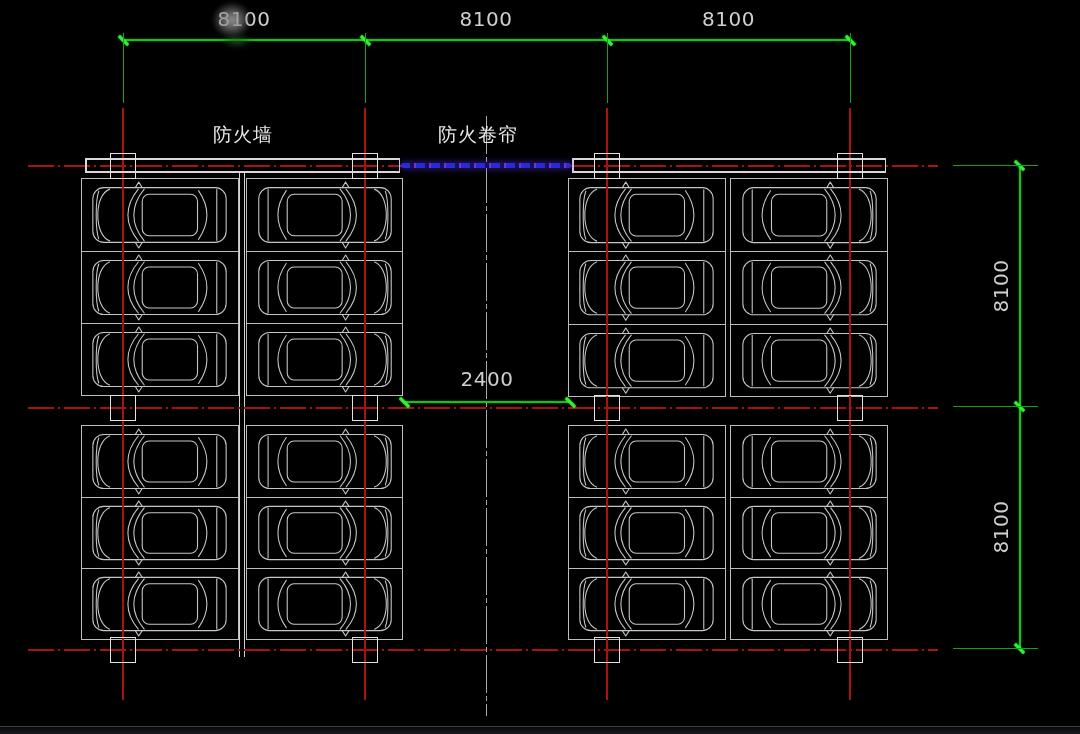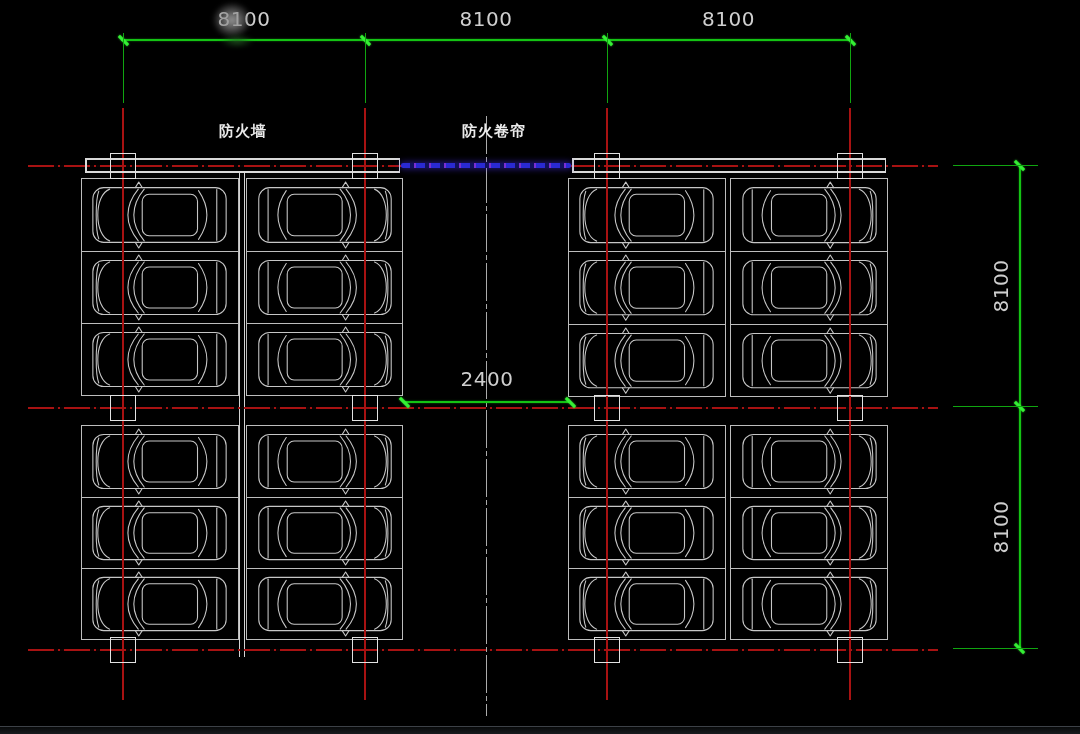--- a/index.html
+++ b/index.html
@@ -30,21 +30,21 @@
   .shutter{height:5px;border-radius:2px;
     background:repeating-linear-gradient(90deg,#2a2ad2 0 9px,#11115e 9px 13px,#7a2fd2 13px 15px);
     box-shadow:0 0 6px 1px rgba(70,45,225,.55);}
   
   .stall-col{border:1px solid #bdbdbd;box-sizing:border-box;background:transparent;}
   .stall{position:relative;box-sizing:border-box;}
   .stall + .stall{border-top:1px solid #bdbdbd;}
   .car{position:absolute;inset:0;width:100%;height:100%;}
   .car.flip{transform:scaleX(-1);}
   
-  .cn-label{color:#eaeaea;font-size:15px;font-weight:700;letter-spacing:1px;text-align:center;white-space:nowrap;}
+  .cn-label{color:#eaeaea;font-size:19px;font-weight:400;letter-spacing:1px;text-align:center;white-space:nowrap;}
   
   .smudge{border-radius:50%;background:radial-gradient(closest-side,rgba(160,160,160,.95),rgba(120,120,120,.55) 60%,transparent);filter:blur(2px);}
   .smudge-green{border-radius:50%;background:radial-gradient(closest-side,rgba(35,90,35,.85),transparent);filter:blur(2px);}
   .bottom-strip{background:linear-gradient(180deg,rgba(130,150,170,.06),rgba(165,185,205,.16));border-top:1px solid rgba(190,200,215,.22);}
 </style>
 </head>
 <body>
 
 <div id="canvas">
 
@@ -519,19 +519,19 @@
       <div class="abs dim-text dim-text-rot" style="left:951px;top:274.5px;width:100px;height:22px;">8100</div>
       <div class="abs dim-text dim-text-rot" style="left:951px;top:516px;width:100px;height:22px;">8100</div>
     </div>
 
   <div class="abs dim-line-h" style="left:404px;top:401px;width:166px;"></div>
   <div class="abs tick" style="left:397.5px;top:400.5px;"></div>
   <div class="abs tick" style="left:563.5px;top:400.5px;"></div>
   <div class="abs dim-text" style="left:437px;top:368px;width:100px;">2400</div>
 
   <div class="abs cn-label" style="left:183px;top:122px;width:120px;">防火墙</div>
-  <div class="abs cn-label" style="left:406px;top:122px;width:120px;text-align:right;">防火卷帘</div>
+  <div class="abs cn-label" style="left:418px;top:122px;width:120px;">防火卷帘</div>
 
   <div class="abs smudge" style="left:212px;top:2px;width:40px;height:36px;"></div>
   <div class="abs smudge-green" style="left:220px;top:34px;width:34px;height:14px;"></div>
 
   <div class="abs bottom-strip" style="left:0;top:726px;width:1080px;height:8px;"></div>
 </div>
 
 </body></html>

